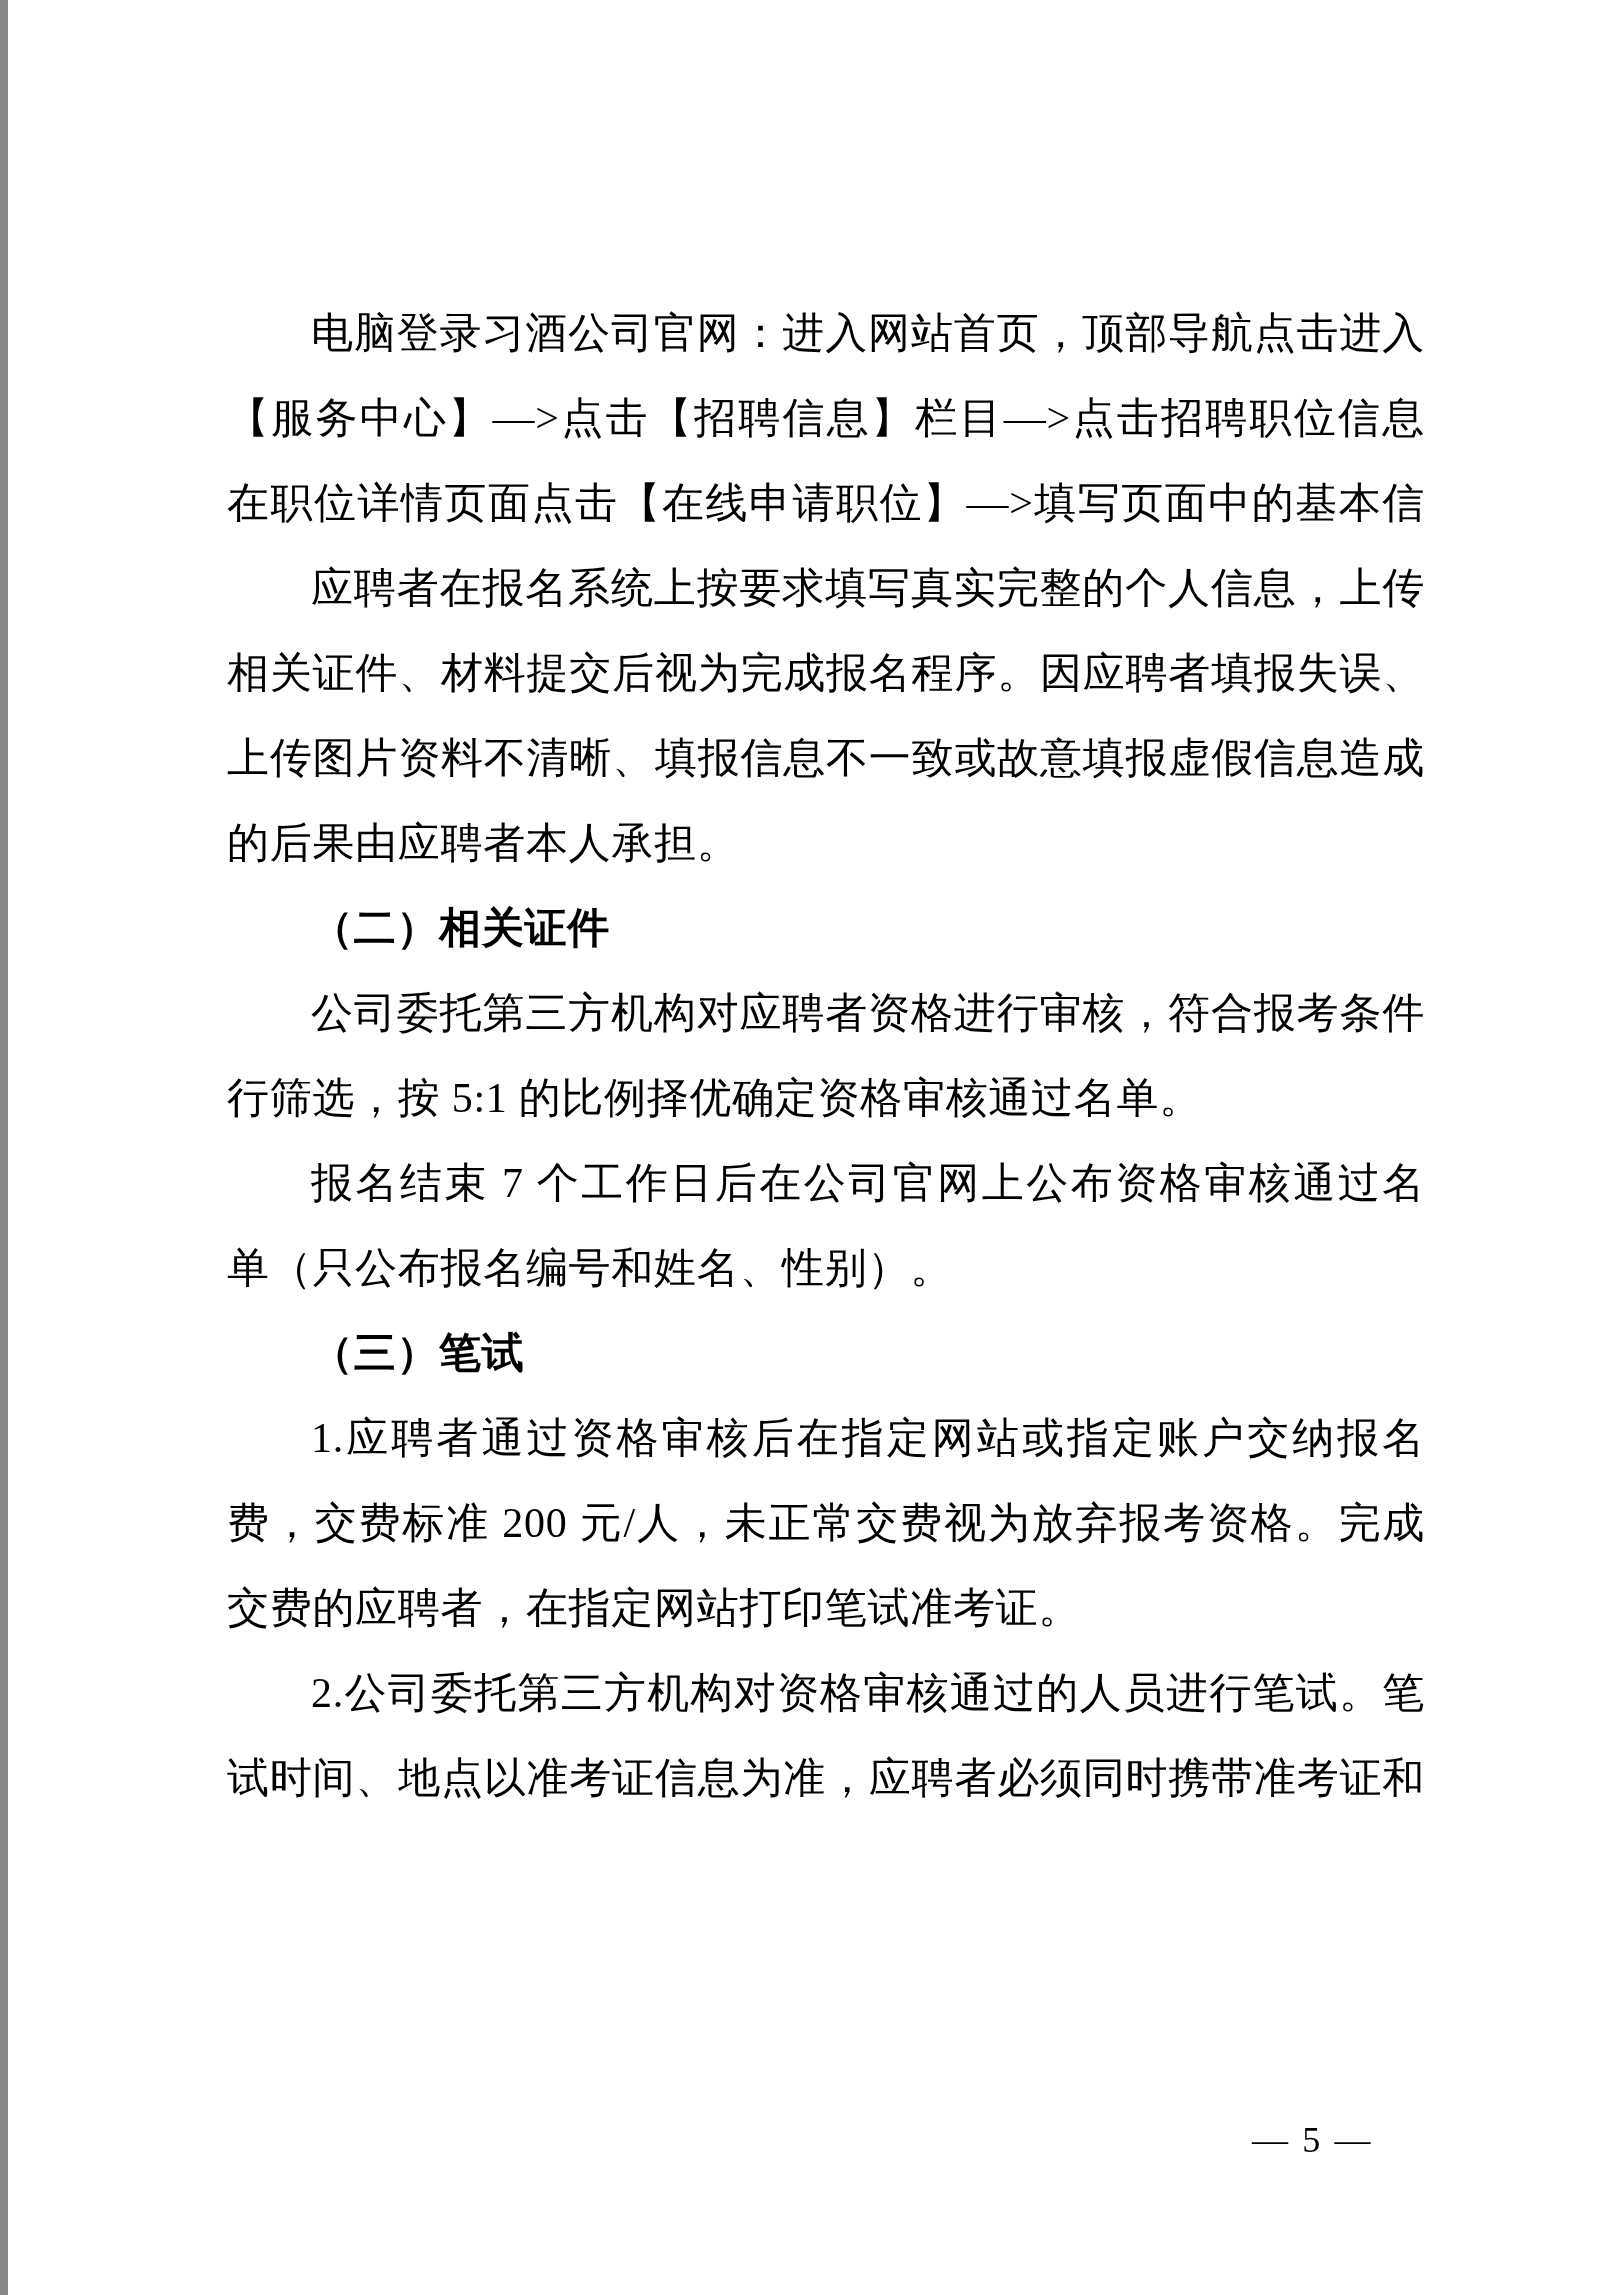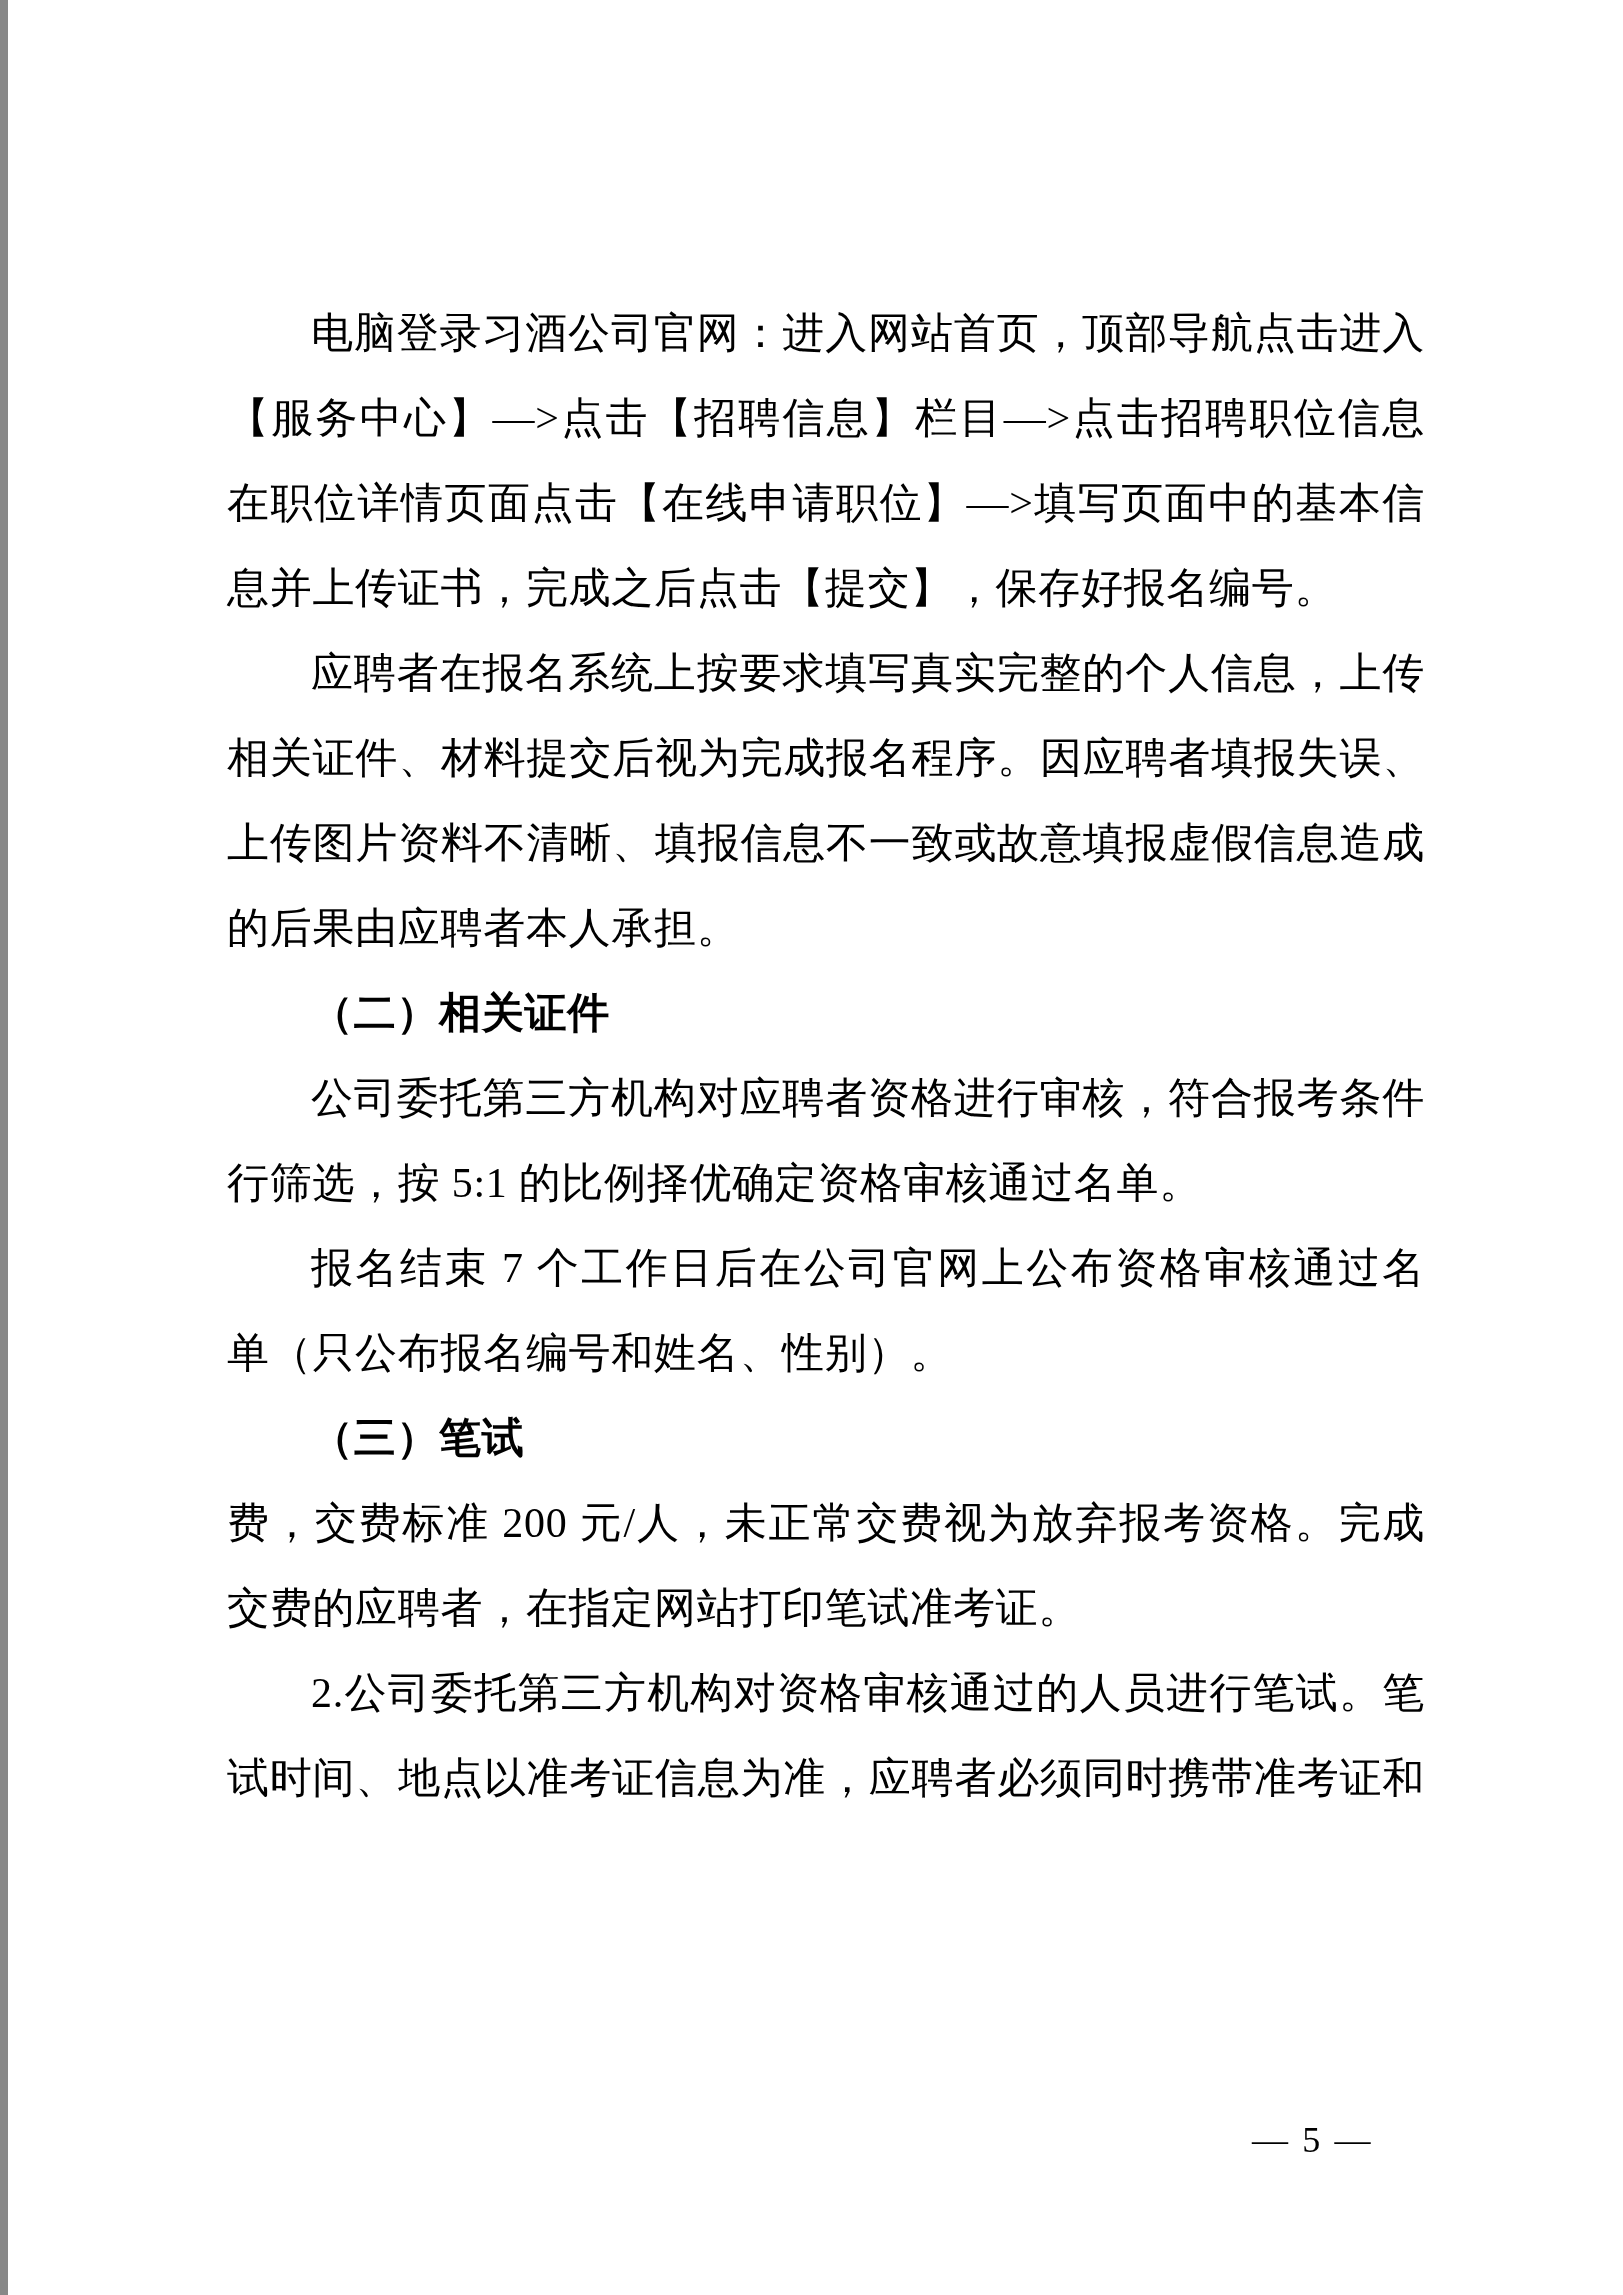--- a/index.html
+++ b/index.html
@@ -57,31 +57,31 @@
   }
 </style>
 </head>
 <body>
 
 <div class="page">
   <main class="body-text">
       <div class="line indent fill">电脑登录习酒公司官网：进入网站首页，顶部导航点击进入</div>
       <div class="line fill">【服务中心】—&gt;点击【招聘信息】栏目—&gt;点击招聘职位信息—&gt;</div>
       <div class="line fill">在职位详情页面点击【在线申请职位】—&gt;填写页面中的基本信</div>
-      <div class="line">息并上传证书，完成之后点击【提交】，保存好报名编号。</div>
       <div class="line indent fill">应聘者在报名系统上按要求填写真实完整的个人信息，上传</div>
       <div class="line fill">相关证件、材料提交后视为完成报名程序。因应聘者填报失误、</div>
       <div class="line fill">上传图片资料不清晰、填报信息不一致或故意填报虚假信息造成</div>
       <div class="line">的后果由应聘者本人承担。</div>
       <div class="line indent bold">（二）相关证件</div>
       <div class="line indent fill">公司委托第三方机构对应聘者资格进行审核，符合报考条件</div>
       <div class="line">行筛选，按 5:1 的比例择优确定资格审核通过名单。</div>
       <div class="line indent fill">报名结束 7 个工作日后在公司官网上公布资格审核通过名</div>
       <div class="line">单（只公布报名编号和姓名、性别）。</div>
       <div class="line indent bold">（三）笔试</div>
+      <div class="line indent fill">1.应聘者通过资格审核后在指定网站或指定账户交纳报名</div>
       <div class="line fill">费，交费标准 200 元/人，未正常交费视为放弃报考资格。完成</div>
       <div class="line">交费的应聘者，在指定网站打印笔试准考证。</div>
       <div class="line indent fill">2.公司委托第三方机构对资格审核通过的人员进行笔试。笔</div>
       <div class="line fill">试时间、地点以准考证信息为准，应聘者必须同时携带准考证和</div>
     </main>
   <div class="footer-page-number">— 5 —</div>
 </div>
 
 
 </body></html>

